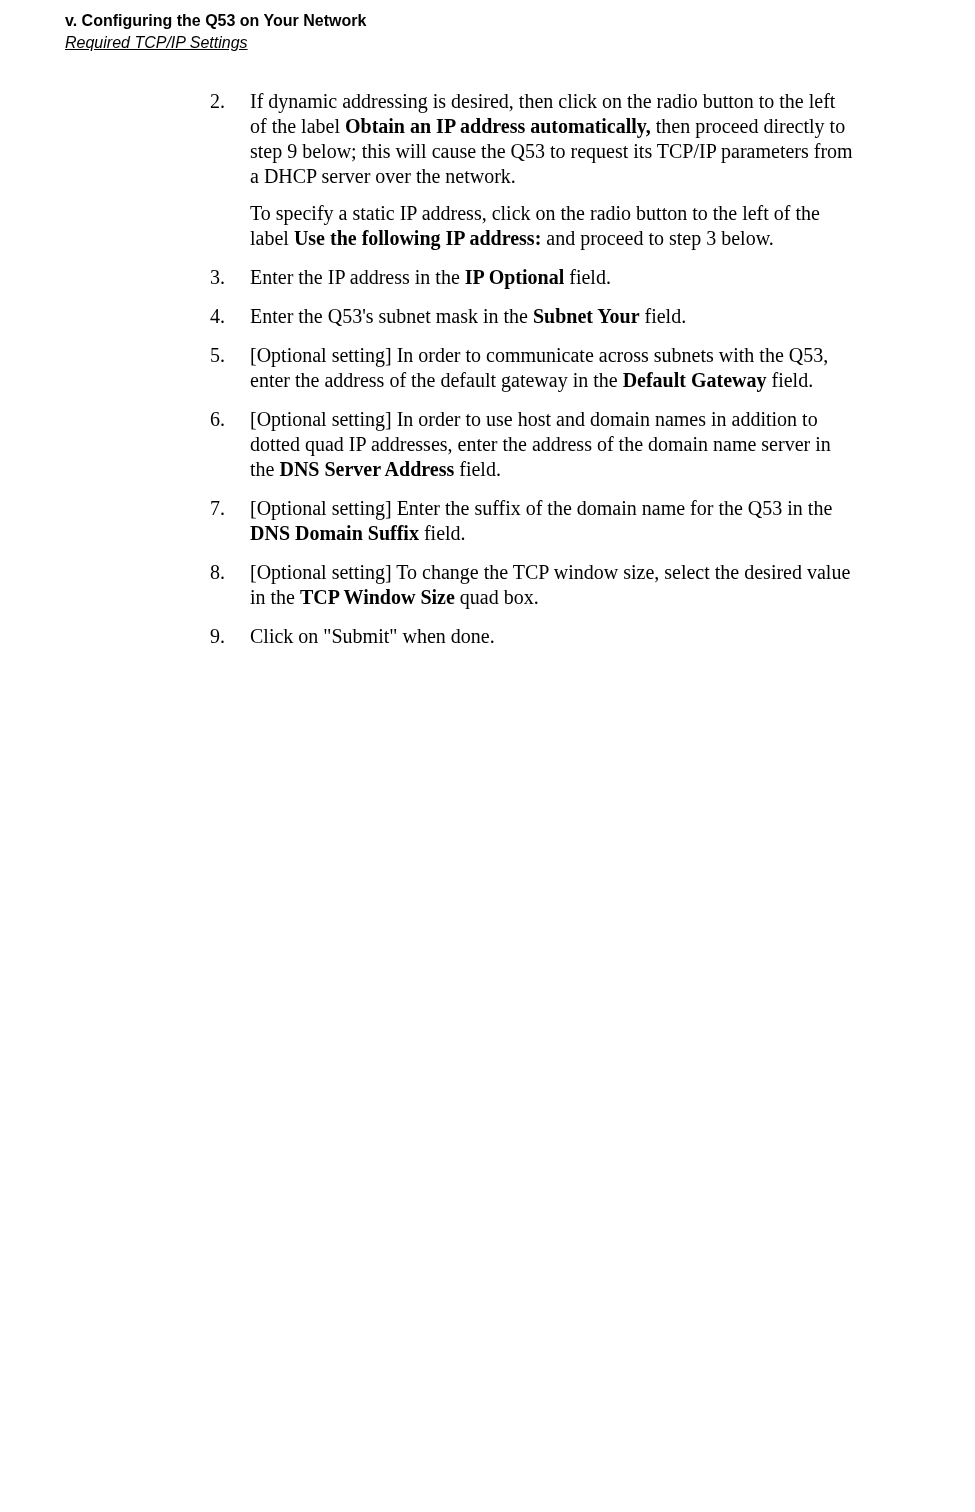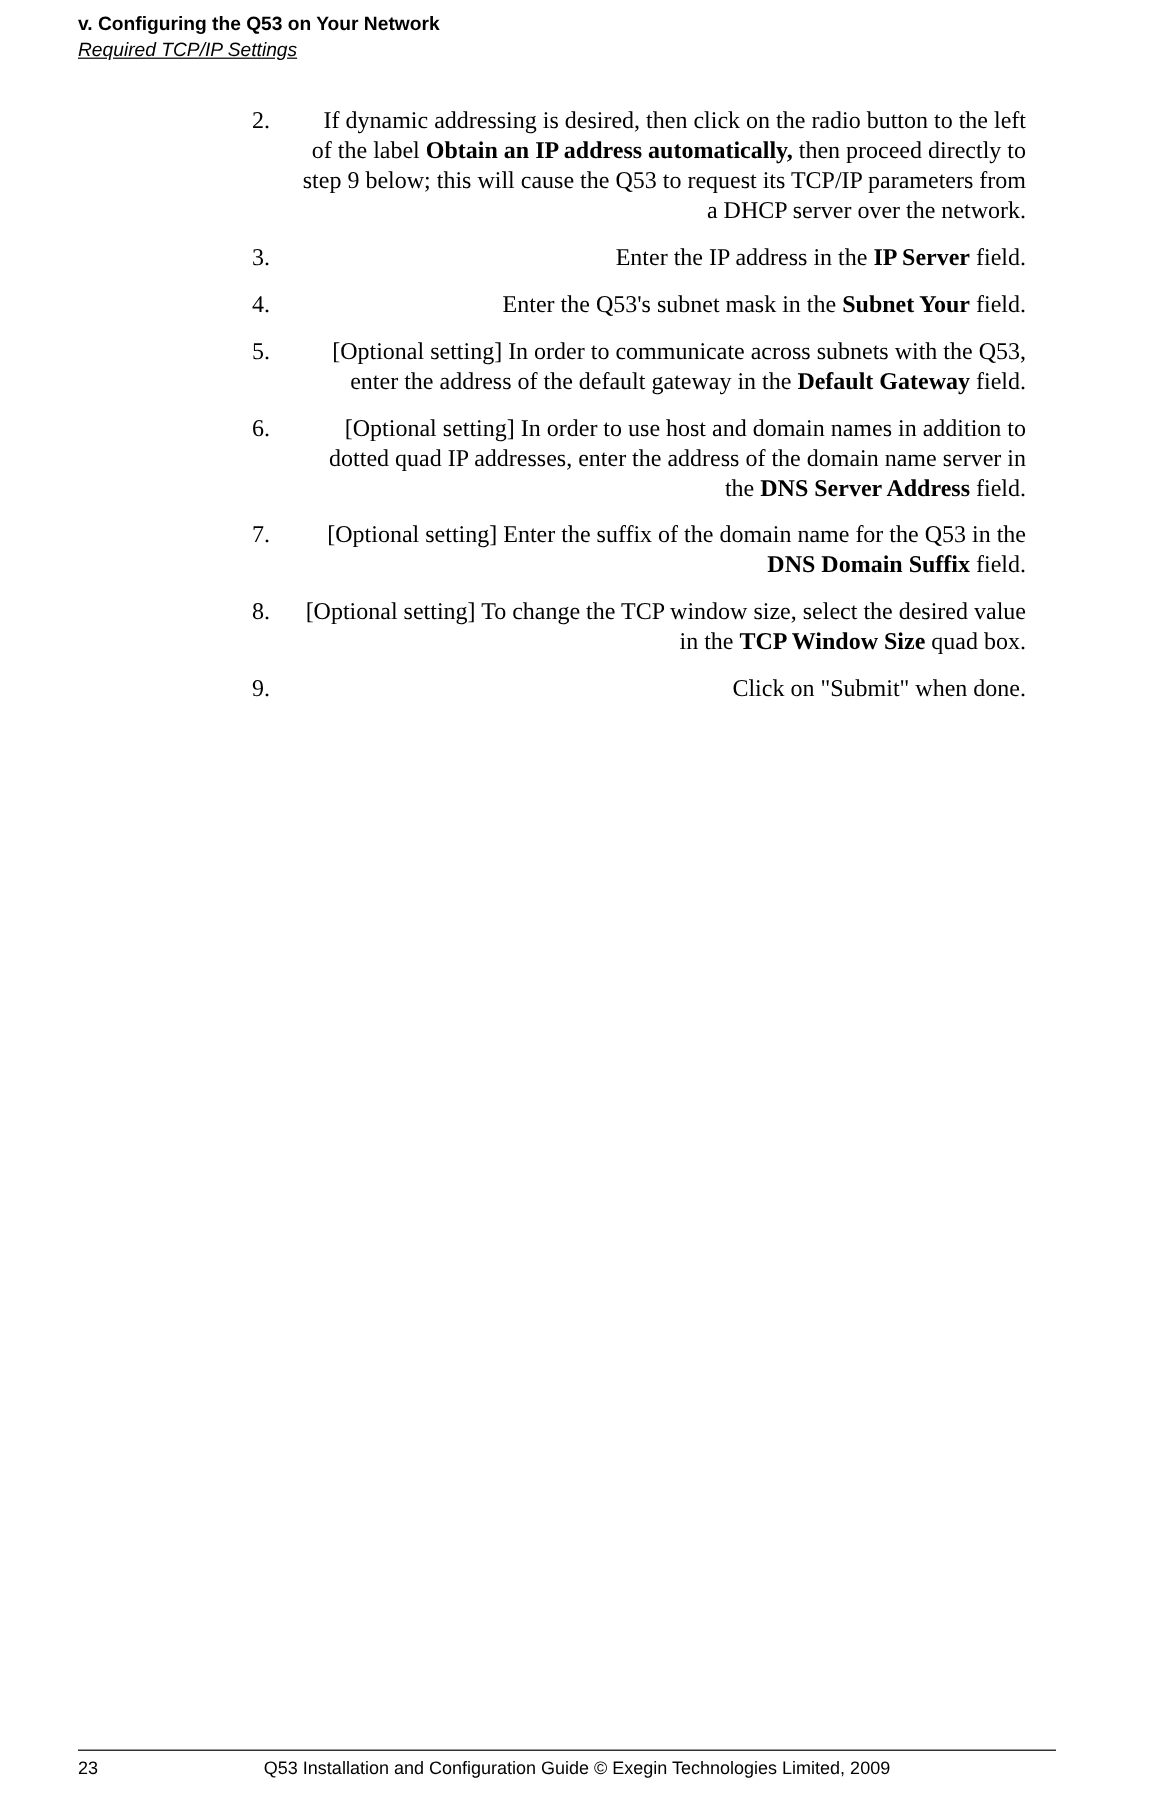--- a/index.html
+++ b/index.html
@@ -51,21 +51,20 @@
     }
     ol.steps > li .num {
       position: absolute;
       left: 0;
       top: 0;
       width: 30px;
       text-align: left;
     }
     ol.steps > li p {
       margin-bottom: 12px;
-      text-align: right;
     }
     ol.steps > li p:last-child {
       margin-bottom: 0;
     }
     .bold {
       font-weight: bold;
     }
     .footer {
       position: absolute;
       bottom: 30px;
@@ -93,24 +92,25 @@
   <div class="header">
     <div class="header-chapter">v. Configuring the Q53 on Your Network</div>
     <div class="header-section">Required TCP/IP Settings</div>
   </div>
 
   <div class="content">
     <ol class="steps">
         <li>
           <span class="num">2.</span>
           <p><span>If dynamic addressing is desired, then click on the radio button to the left of the label </span><span class="bold">Obtain an IP address automatically,</span><span> then proceed directly to step 9 below; this will cause the Q53 to request its TCP/IP parameters from a DHCP server over the network.</span></p>
+          <p><span>To specify a static IP address, click on the radio button to the left of the label </span><span class="bold">Use the following IP address:</span><span> and proceed to step 3 below.</span></p>
         </li>
         <li>
           <span class="num">3.</span>
-          <p><span>Enter the IP address in the </span><span class="bold">IP Server</span><span> field.</span></p>
+          <p><span>Enter the IP address in the </span><span class="bold">IP Optional</span><span> field.</span></p>
         </li>
         <li>
           <span class="num">4.</span>
           <p><span>Enter the Q53's subnet mask in the </span><span class="bold">Subnet Your</span><span> field.</span></p>
         </li>
         <li>
           <span class="num">5.</span>
           <p><span>[Optional setting] In order to communicate across subnets with the Q53, enter the address of the default gateway in the </span><span class="bold">Default Gateway</span><span> field.</span></p>
         </li>
         <li>
@@ -125,17 +125,13 @@
           <span class="num">8.</span>
           <p><span>[Optional setting] To change the TCP window size, select the desired value in the </span><span class="bold">TCP Window Size</span><span> quad box.</span></p>
         </li>
         <li>
           <span class="num">9.</span>
           <p><span>Click on "Submit" when done.</span></p>
         </li>
       </ol>
   </div>
 
-  <div class="footer">
-    <span class="footer-page">23</span>
-    <span class="footer-text">Q53 Installation and Configuration Guide  © Exegin Technologies Limited, 2009</span>
-  </div>
 </div>
 
 </body></html>

